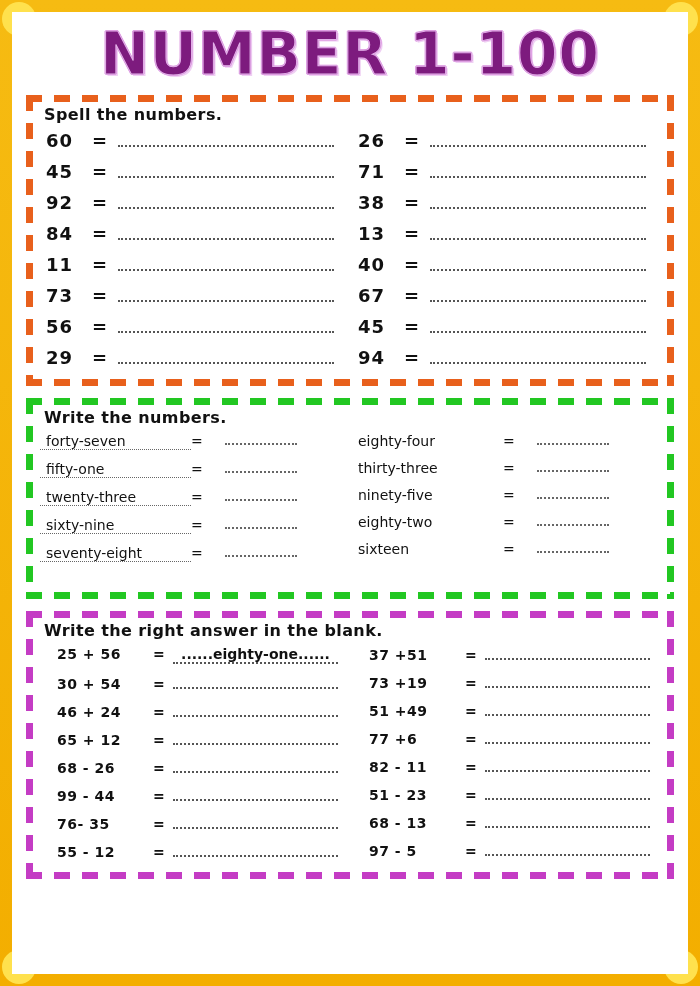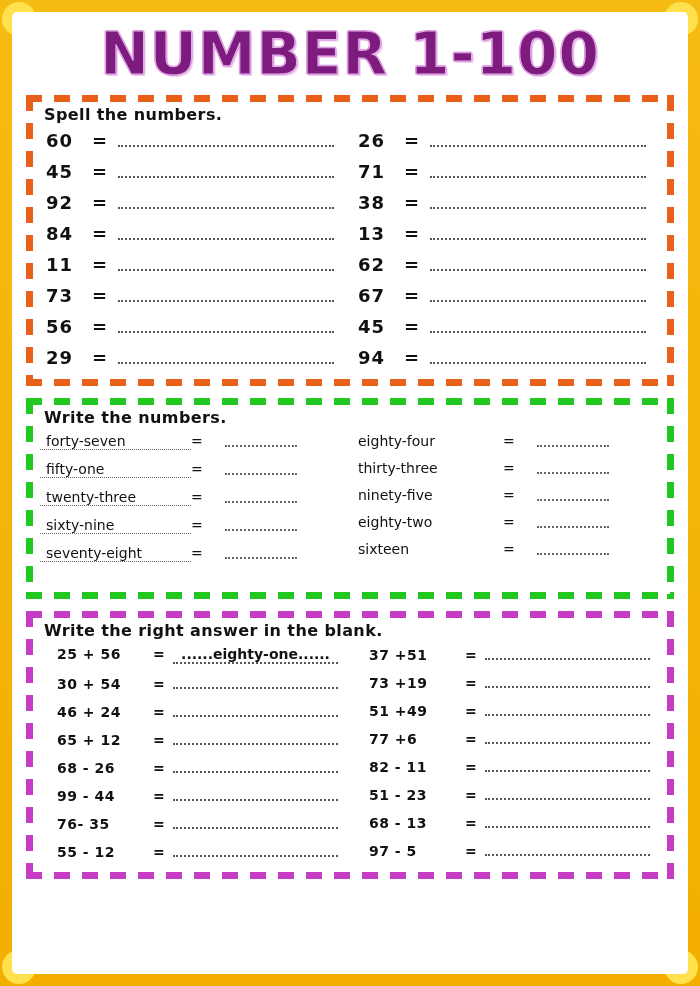--- a/index.html
+++ b/index.html
@@ -36,21 +36,21 @@
   .corner.bl { left: 2px;  bottom: 2px; }
   .corner.br { right: 2px; bottom: 2px; }
 
   .sheet {
     position: relative;
     width: 100%;
     height: 100%;
     background: #ffffff;
     box-sizing: border-box;
     padding: 6px 14px 10px 14px;
-    border-radius: 5px;
+    border-radius: 0;
   }
 
   
   .title {
     text-align: center;
     font-family: "DejaVu Sans", sans-serif;
     font-weight: bold;
     font-size: 58px;
     line-height: 1.05;
     letter-spacing: 1px;
@@ -144,21 +144,21 @@
   .srow .blank {
     flex: 1;
     border-bottom: 2px dotted #555;
     height: 12px;
     margin-right: 18px;
   }
 
   
   .wrow {
     display: flex;
-    align-items: center;
+    align-items: flex-start;
     margin: 0 0 11px 0;
     font-size: 14px;
     color: #111;
   }
   .wrow .word {
     width: 145px;
     padding-left: 6px;
     border-bottom: 1px dotted #666;
   }
   .wrow .eq { width: 34px; text-align: left; }
@@ -280,21 +280,21 @@
             <span class="num">38</span>
             <span class="eq">=</span>
             <span class="blank"></span>
           </div>
           <div class="srow">
             <span class="num">13</span>
             <span class="eq">=</span>
             <span class="blank"></span>
           </div>
           <div class="srow">
-            <span class="num">62</span>
+            <span class="num">40</span>
             <span class="eq">=</span>
             <span class="blank"></span>
           </div>
           <div class="srow">
             <span class="num">67</span>
             <span class="eq">=</span>
             <span class="blank"></span>
           </div>
           <div class="srow">
             <span class="num">45</span>

